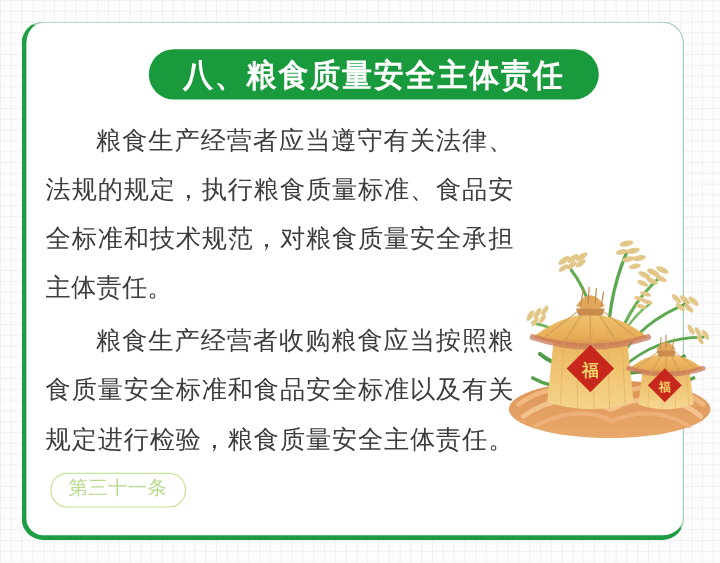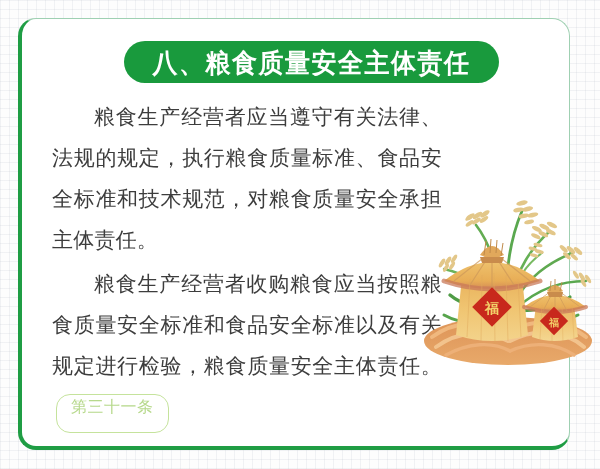--- a/index.html
+++ b/index.html
@@ -63,21 +63,21 @@
     letter-spacing: 1.5px;
     font-family: "DejaVu Sans", "Liberation Sans", sans-serif;
     white-space: nowrap;
     line-height: 1;
     transform: scaleY(1.06);
   }
 
   
   #body-text {
     position: absolute;
-    left: 30px;
+    left: 16px;
     top: 78px;
     width: 390px;
     color: #3d3d3d;
     font-size: 21px;
     line-height: 41px;
     letter-spacing: 0.2px;
     font-family: "DejaVu Sans", "Liberation Sans", sans-serif;
   }
   .para {
     margin: 0 0 3px 0;
@@ -85,21 +85,21 @@
     text-align: justify;
     text-justify: inter-character;
   }
   .para:last-child { margin-bottom: 0; }
 
   
   .article-badge {
     display: inline-block;
     vertical-align: 2px;
     margin-left: 4px;
-    padding: 1px 14px 14px 14px;
+    padding: 1px 14px 4px 14px;
     border: 1.6px solid #c5e39c;
     border-radius: 14px;
     color: #b7d98c;
     font-size: 16px;
     line-height: 22px;
     letter-spacing: 0.5px;
     text-indent: 0;
     white-space: nowrap;
   }
 

